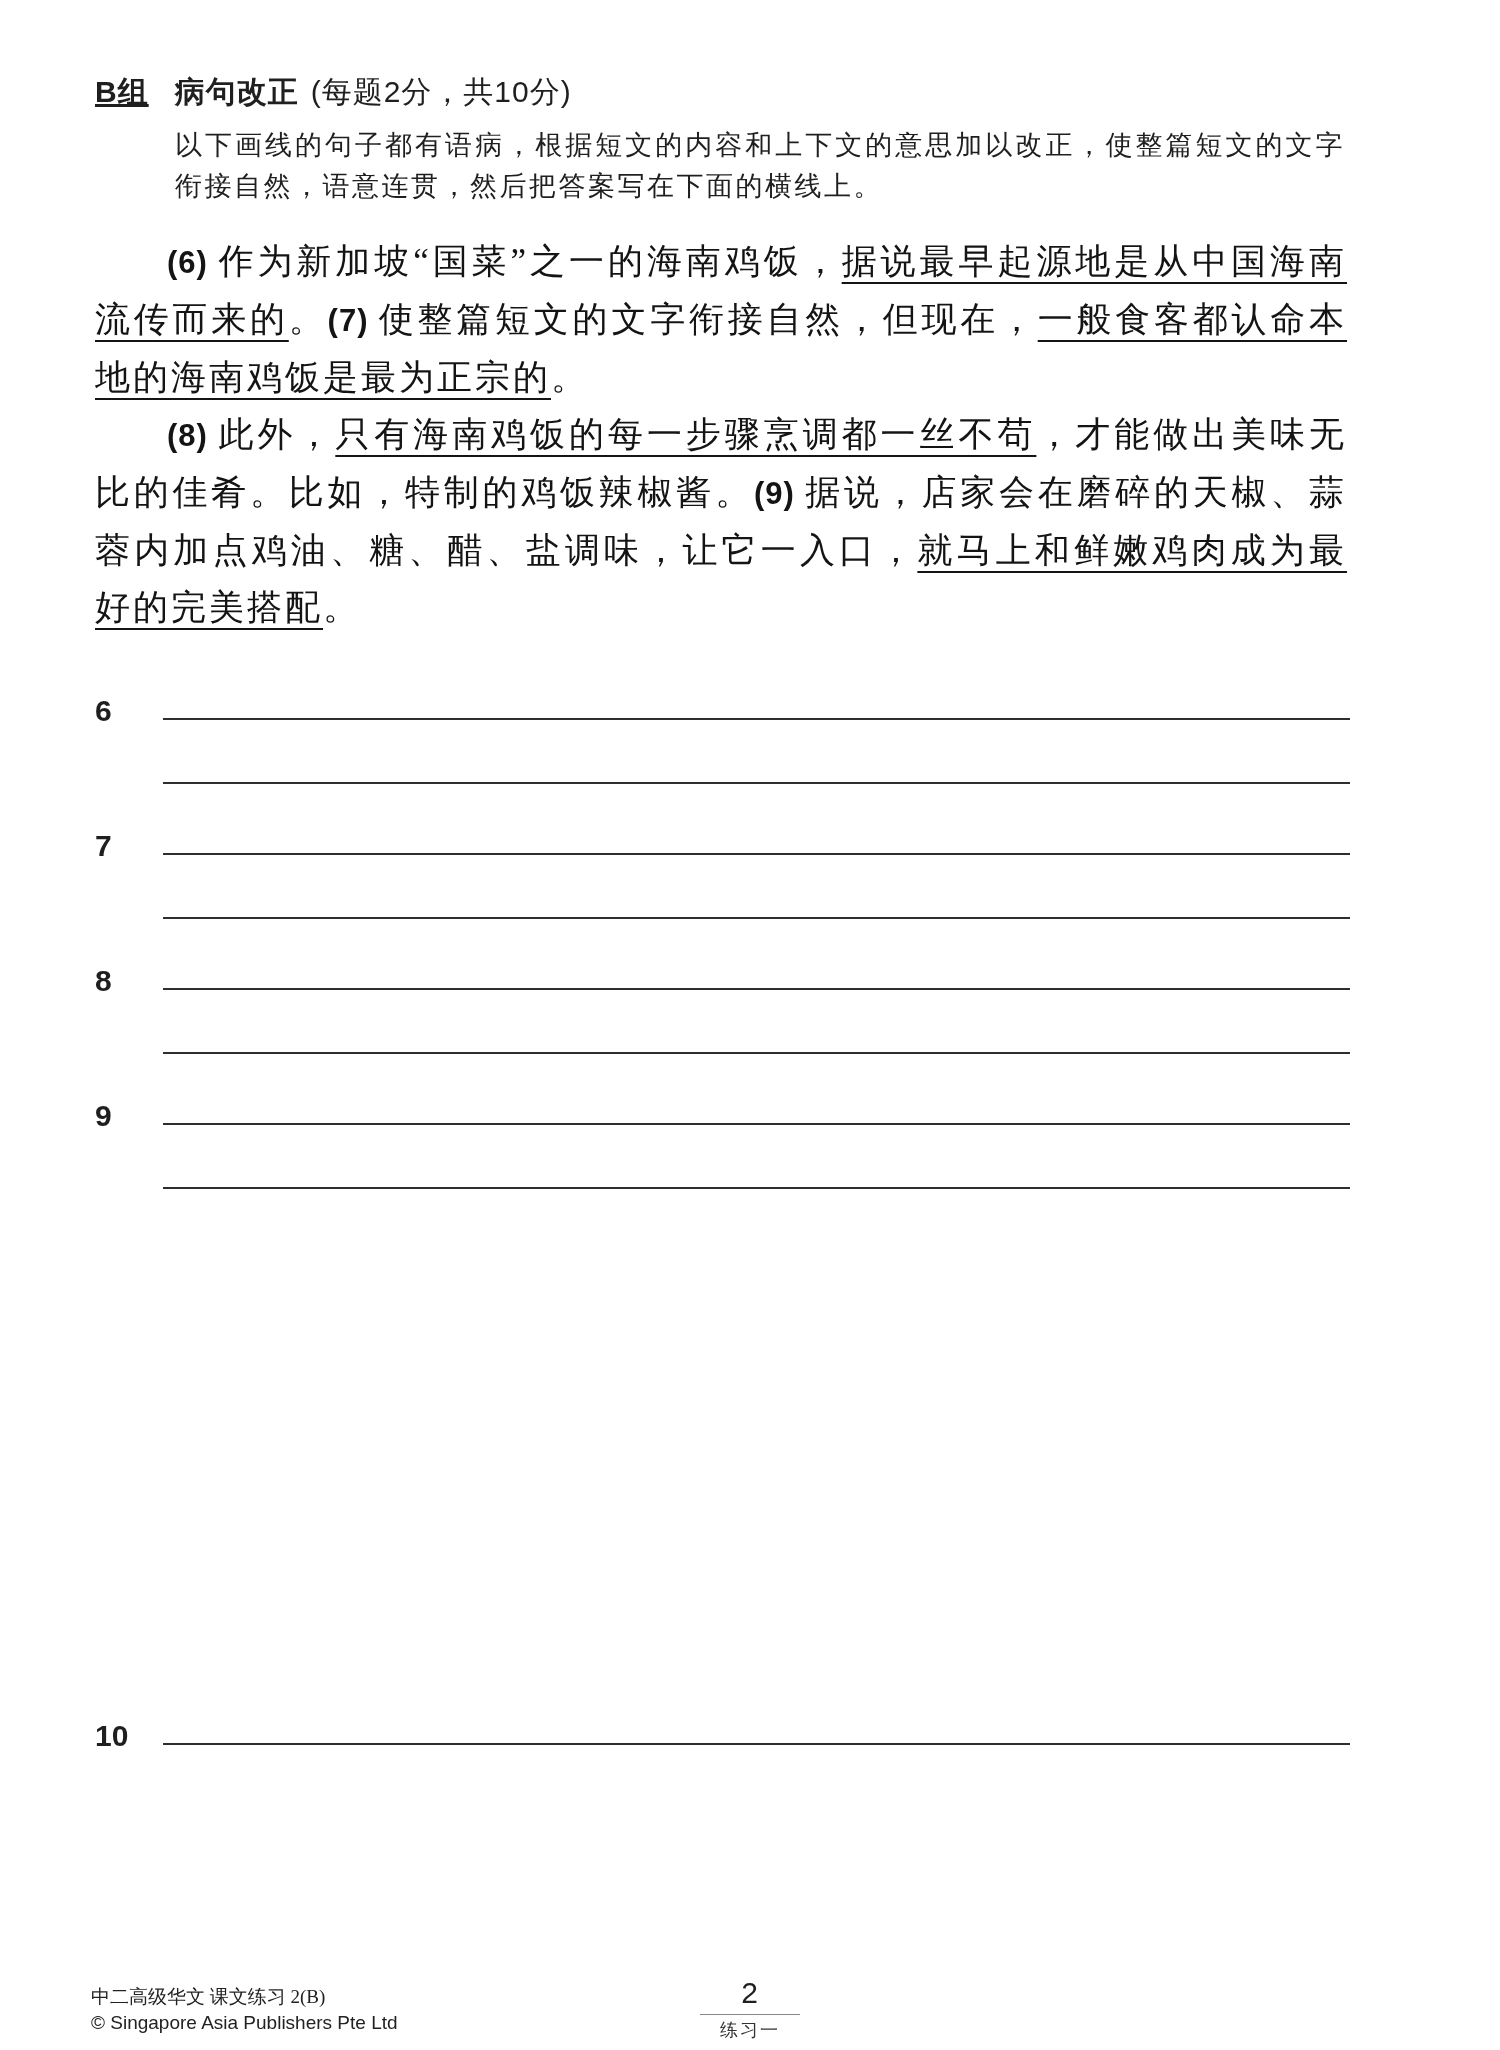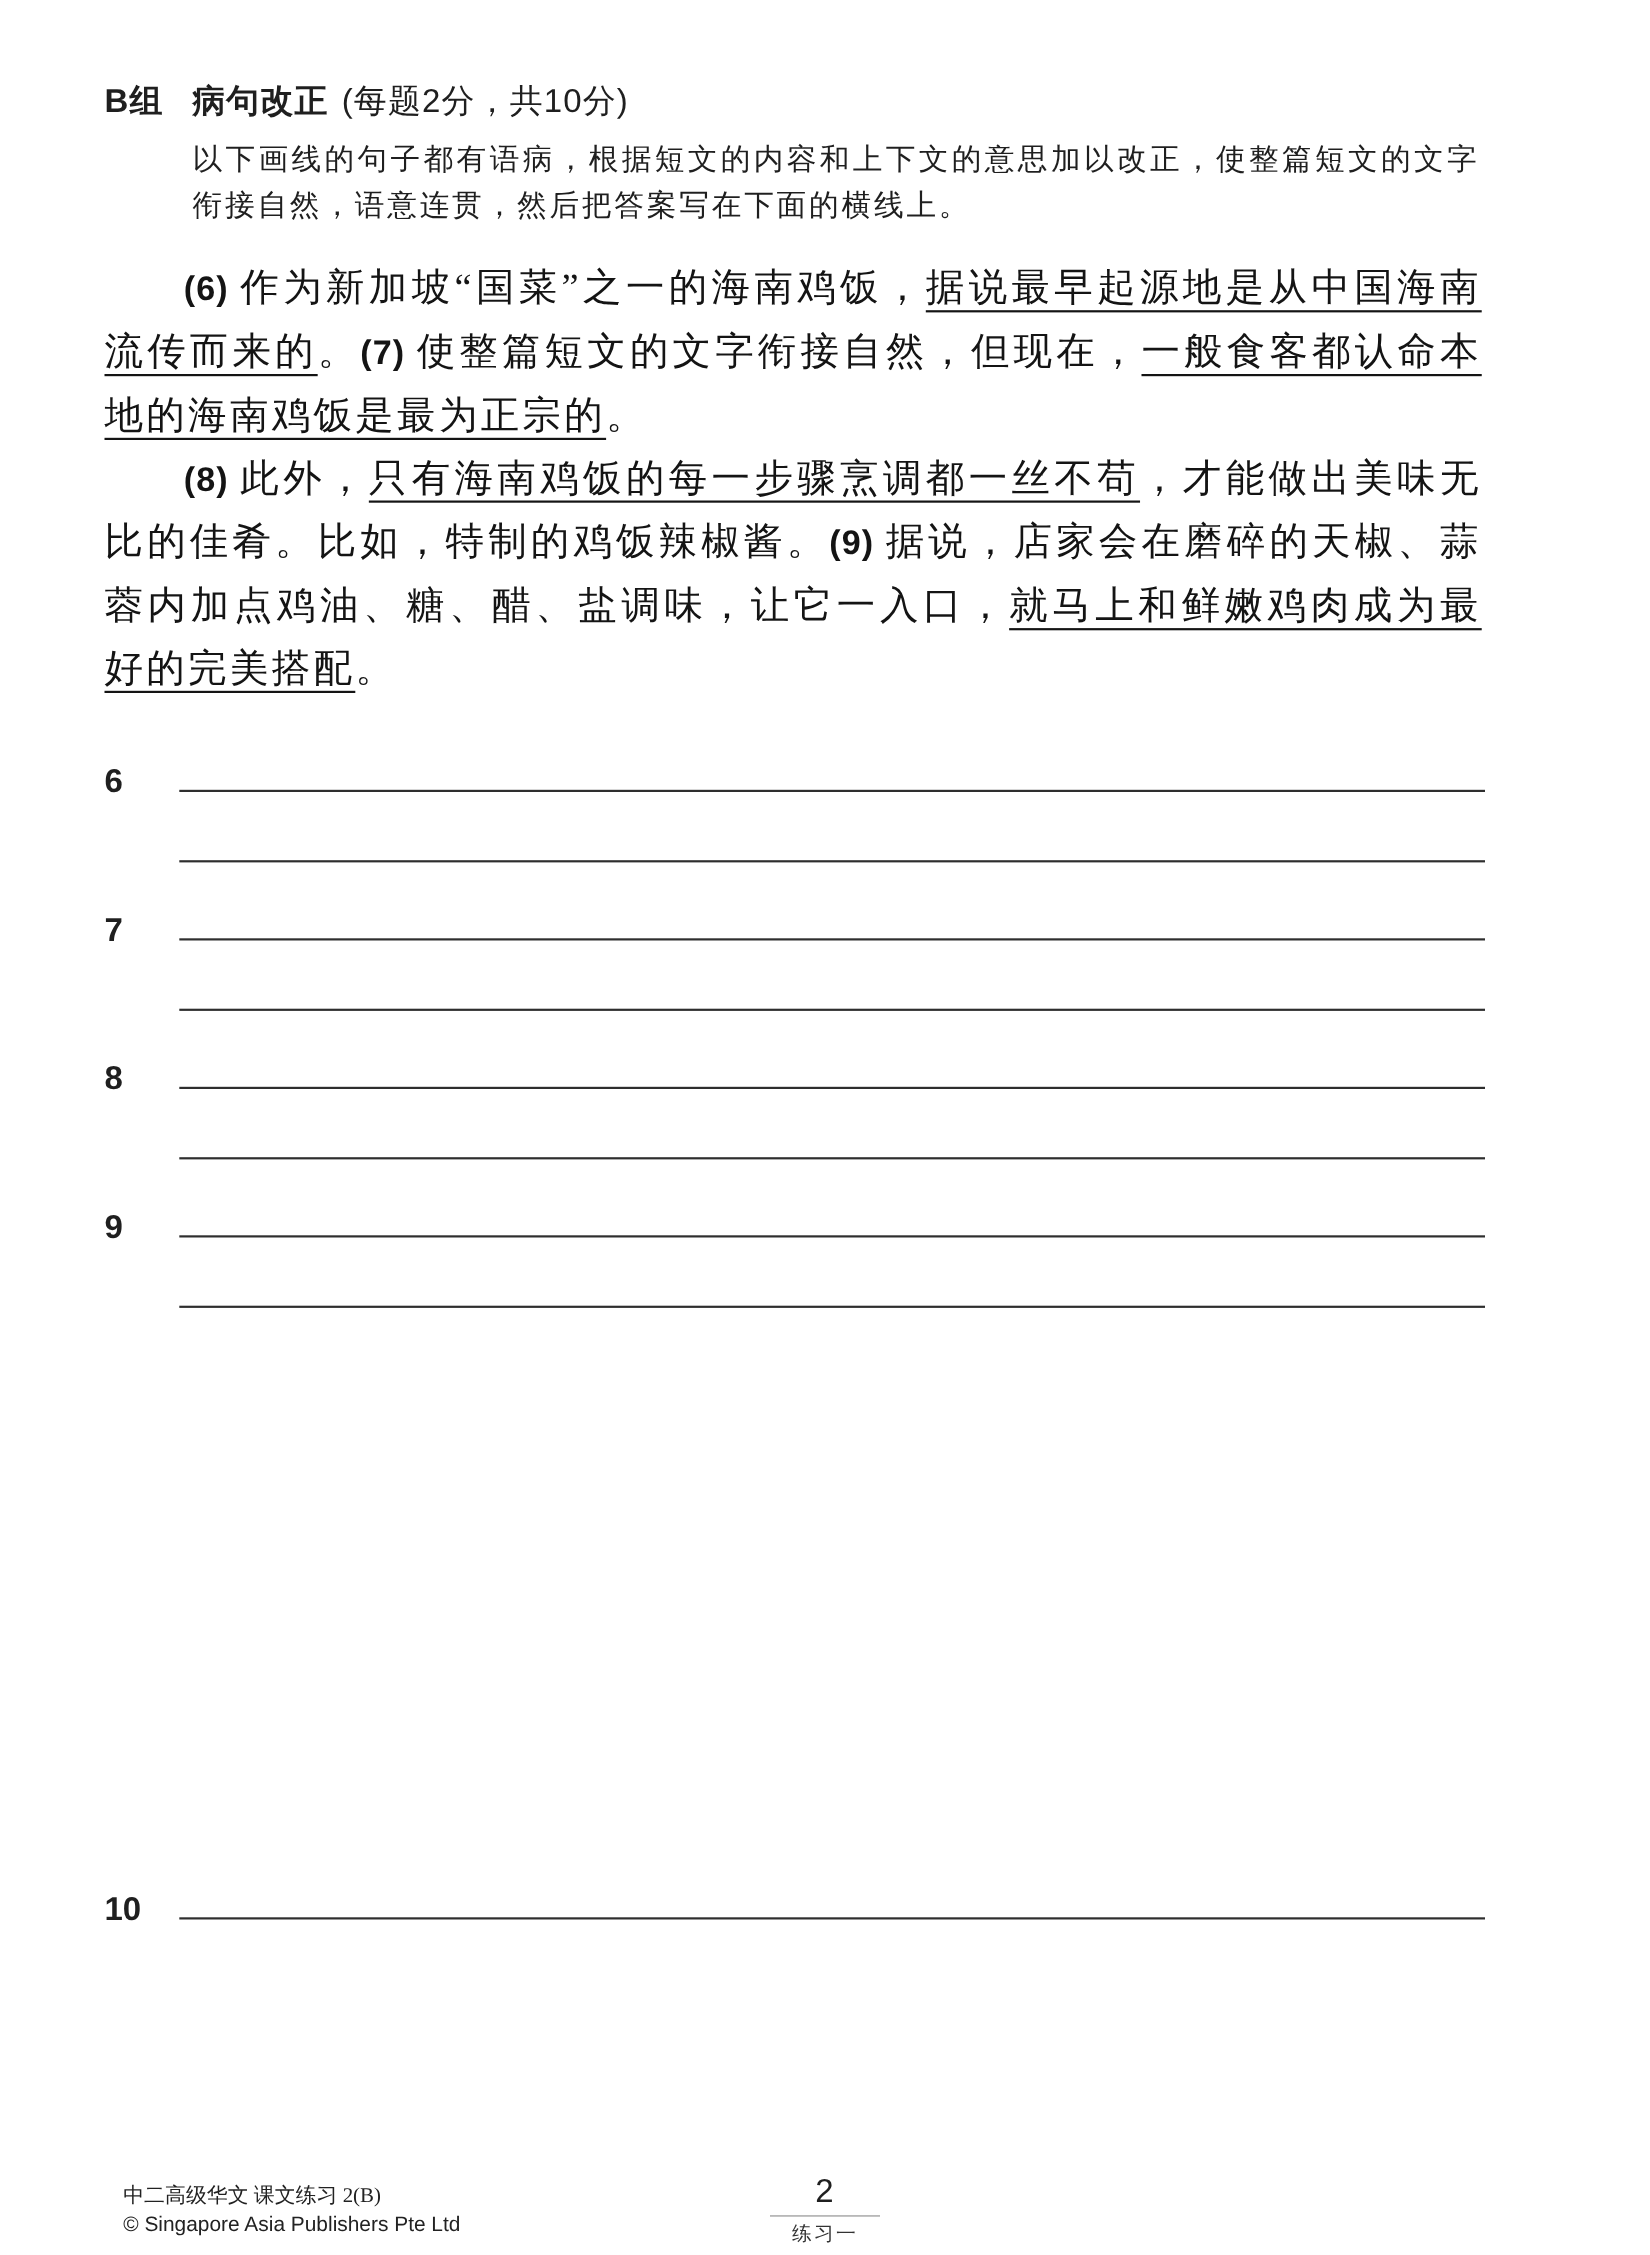--- a/index.html
+++ b/index.html
@@ -16,21 +16,21 @@
   }
 
   
   .section-header {
     display: flex;
     align-items: baseline;
     font-size: 30px;
     font-weight: bold;
     letter-spacing: 1px;
   }
-  .sec-label { margin-right: 26px; }
+  .sec-label { margin-right: 26px; text-decoration: underline; }
   .sec-title { margin-right: 12px; }
   .sec-points { font-weight: normal; }
 
   .instructions {
     margin: 12px 0 0 80px;
     width: 1170px;
     font-size: 27px;
     line-height: 41px;
     letter-spacing: 2.5px;
     text-align: justify;
@@ -72,21 +72,21 @@
     font-size: 30px;
     font-weight: bold;
   }
   .ans-line { border-bottom: 2px solid #2e2e2e; }
   .ans-line.first { height: 26px; }
   .ans-line.second { height: 64px; }
 
   
   .footer-left {
     position: absolute;
-    left: 112px;
+    left: 91px;
     bottom: 14px;
     font-size: 19px;
     line-height: 26px;
     color: #222;
   }
   .footer-left .bookline { font-family: "Liberation Serif", "DejaVu Serif", serif; }
   .footer-center {
     position: absolute;
     left: 50%;
     transform: translateX(-50%);

